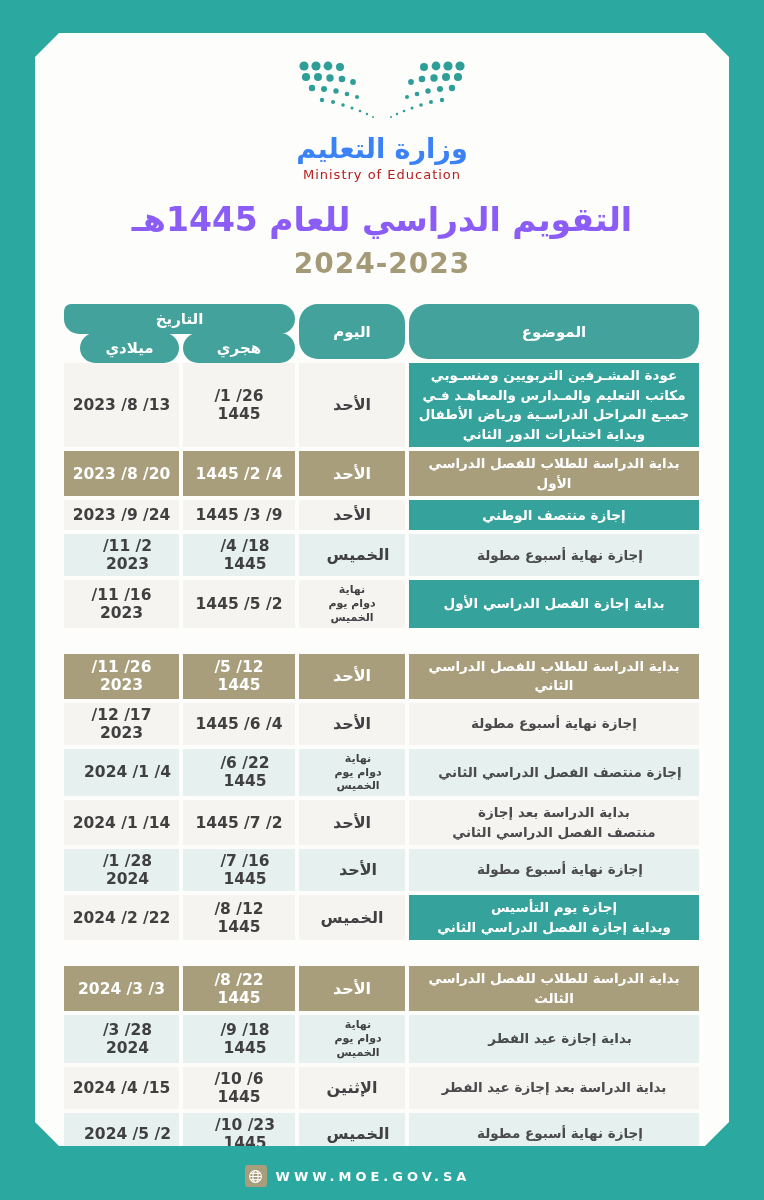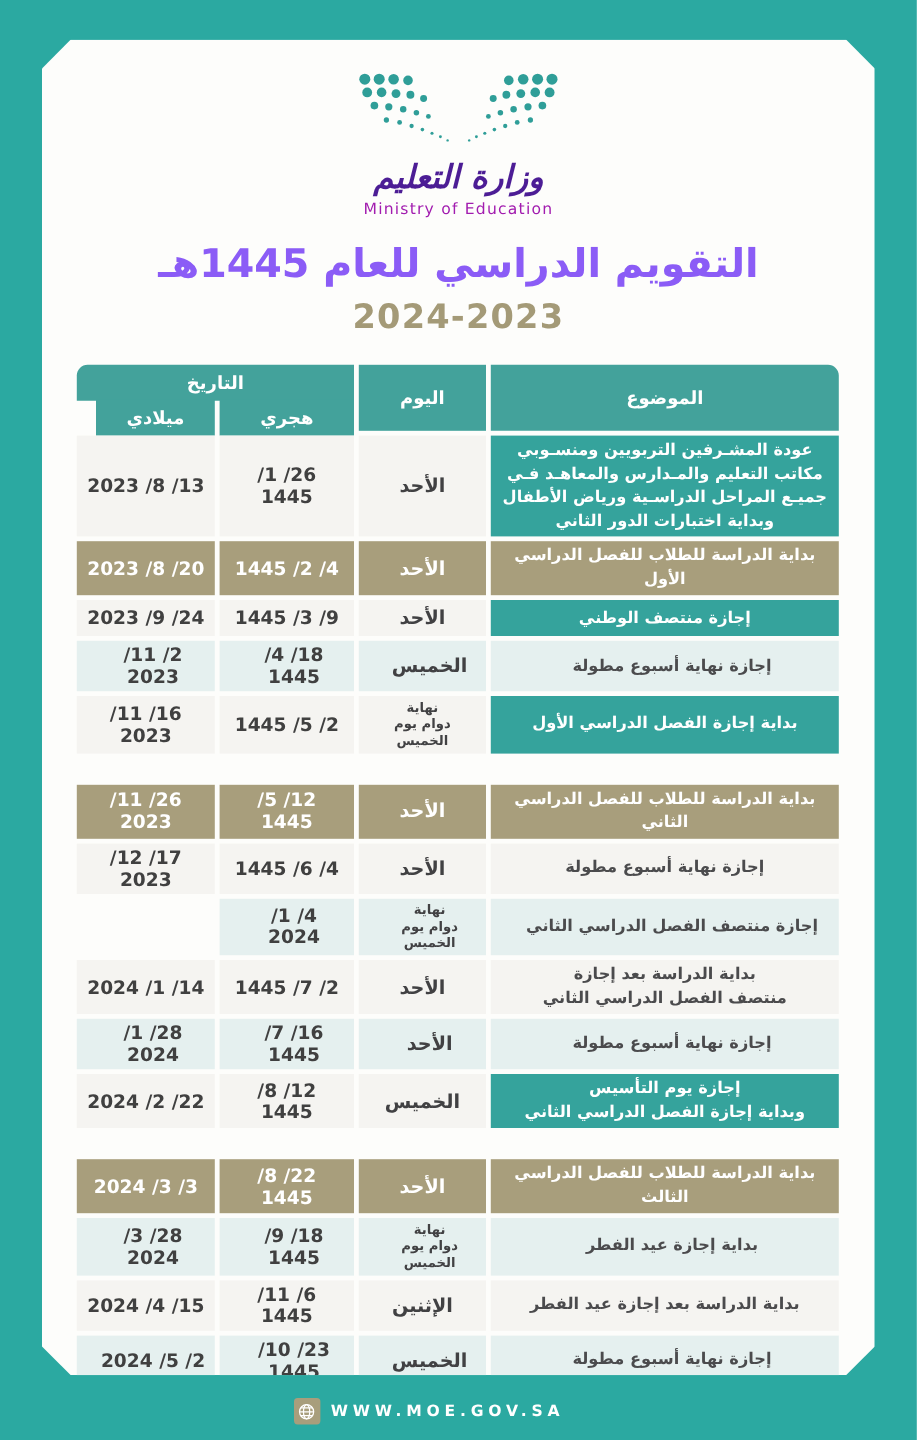--- a/index.html
+++ b/index.html
@@ -14,24 +14,24 @@
     position:absolute;
     left:35px;top:33px;
     width:694px;height:1113px;
     background:#FDFDFB;
     clip-path:polygon(24px 0,calc(100% - 24px) 0,100% 24px,100% calc(100% - 24px),calc(100% - 24px) 100%,24px 100%,0 calc(100% - 24px),0 24px);
     text-align:center;
   }
   .logo-block{padding-top:26px;}
   .logo-dots{display:block;margin:0 auto 10px auto;}
   .logo-ar{
-    font-size:27px;font-weight:bold;color:#4c1d95;letter-spacing:1px;direction:rtl;font-style:italic;
+    font-size:27px;font-weight:bold;color:#3b82f6;letter-spacing:1px;direction:rtl;
   }
   .logo-en{
-    font-size:13px;color:#a21caf;letter-spacing:1px;margin-top:3px;
+    font-size:13px;color:#b91c1c;letter-spacing:1px;margin-top:3px;
   }
   .page-title{
     margin-top:18px;
     font-size:33px;font-weight:bold;color:#8b5cf6;direction:rtl;
   }
   .page-subtitle{
     margin-top:8px;
     font-size:28px;font-weight:bold;color:#A49A77;letter-spacing:1px;
   }
   .table-wrap{margin:24px 30px 0 30px;}
@@ -47,21 +47,21 @@
   .cell{
     display:flex;align-items:center;justify-content:center;
     text-align:center;
     min-height:30px;
     padding:3px 8px;
     box-sizing:border-box;
     white-space:pre-line;
   }
   .hdr-cell{
     background:#43A29B;color:#FFFFFF;
-    font-weight:bold;font-size:15px;
+    font-weight:bold;font-size:15px;border-radius:19px;
   }
   .hdr-subject{grid-column:1;grid-row:1/3;border-top-right-radius:9px;}
   .hdr-day{grid-column:2;grid-row:1/3;}
   .hdr-date{grid-column:3/5;grid-row:1;border-top-left-radius:9px;}
   .hdr-hijri{grid-column:3;grid-row:2;}
   .hdr-greg{grid-column:4;grid-row:2;margin-left:16px;}
   .subject-cell{font-weight:bold;font-size:13.5px;color:#4B4B4D;line-height:1.45;}
   .day-cell{font-weight:bold;font-size:16px;color:#414143;line-height:1.25;}
   .day-small{font-size:11px;}
   .date-cell{font-weight:bold;font-size:15.5px;color:#404040;}
@@ -193,20 +193,21 @@
         <div class="row">
           <div class="cell subject-cell bg-gray">إجازة نهاية أسبوع مطولة</div>
           <div class="cell day-cell bg-gray">الأحد</div>
           <div class="cell date-cell bg-gray">4/ 6/ 1445</div>
           <div class="cell date-cell bg-gray">17/ 12/ 2023</div>
         </div>
         <div class="row">
           <div class="cell subject-cell bg-mint">إجازة منتصف الفصل الدراسي الثاني</div>
           <div class="cell day-cell bg-mint day-small">نهاية
 دوام يوم الخميس</div>
+          <div class="cell date-cell bg-mint">22/ 6/ 1445</div>
           <div class="cell date-cell bg-mint">4/ 1/ 2024</div>
         </div>
         <div class="row">
           <div class="cell subject-cell bg-gray">بداية الدراسة بعد إجازة
 منتصف الفصل الدراسي الثاني</div>
           <div class="cell day-cell bg-gray">الأحد</div>
           <div class="cell date-cell bg-gray">2/ 7/ 1445</div>
           <div class="cell date-cell bg-gray">14/ 1/ 2024</div>
         </div>
         <div class="row">
@@ -233,21 +234,21 @@
         <div class="row">
           <div class="cell subject-cell bg-mint">بداية إجازة عيد الفطر</div>
           <div class="cell day-cell bg-mint day-small">نهاية
 دوام يوم الخميس</div>
           <div class="cell date-cell bg-mint">18/ 9/ 1445</div>
           <div class="cell date-cell bg-mint">28/ 3/ 2024</div>
         </div>
         <div class="row">
           <div class="cell subject-cell bg-gray">بداية الدراسة بعد إجازة عيد الفطر</div>
           <div class="cell day-cell bg-gray">الإثنين</div>
-          <div class="cell date-cell bg-gray">6/ 11/ 1445</div>
+          <div class="cell date-cell bg-gray">6/ 10/ 1445</div>
           <div class="cell date-cell bg-gray">15/ 4/ 2024</div>
         </div>
         <div class="row">
           <div class="cell subject-cell bg-mint">إجازة نهاية أسبوع مطولة</div>
           <div class="cell day-cell bg-mint">الخميس</div>
           <div class="cell date-cell bg-mint">23/ 10/ 1445</div>
           <div class="cell date-cell bg-mint">2/ 5/ 2024</div>
         </div>
         <div class="row">
           <div class="cell subject-cell bg-gray subject-teal">بداية إجازة نهاية العام الدراسي للطلاب

